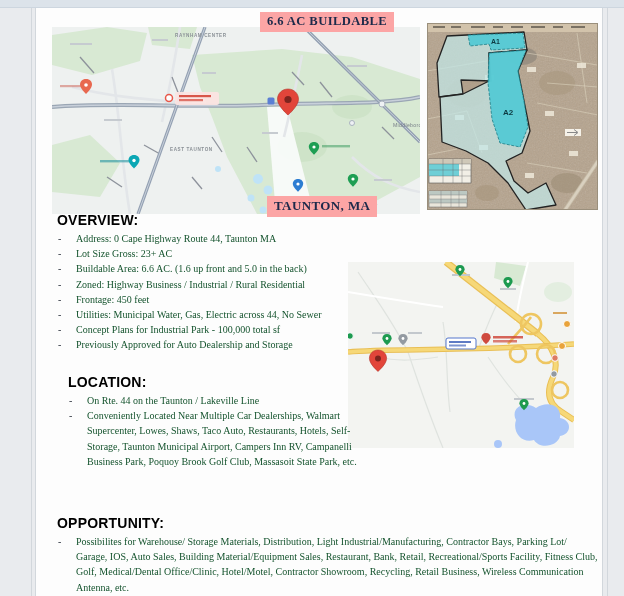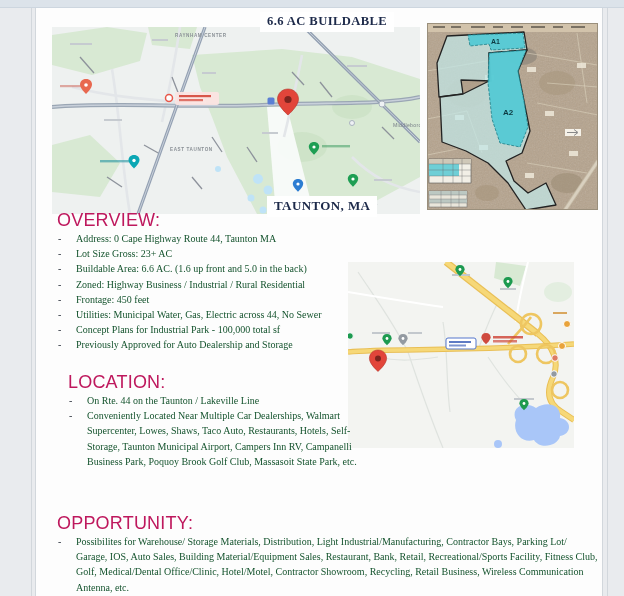--- a/index.html
+++ b/index.html
@@ -11,31 +11,31 @@
   .page{position:absolute;left:36px;top:0;width:566px;height:596px;background:#fdfdfd}
   .seam{position:absolute;top:0;bottom:0;width:1px;background:#d2d7dc}
   .topstrip{position:absolute;left:0;top:0;width:624px;height:7px;background:#dce3ea;border-bottom:1px solid #cdd6df}
 
   .mapbox{position:absolute;overflow:hidden}
   #area-map{left:52px;top:27px;width:368px;height:187px}
   #parcel-map{left:427px;top:23px;width:171px;height:210px}
   #highway-map{left:348px;top:262px;width:226px;height:186px}
 
   .banner{
-    position:absolute;background:#ffffff;color:#1d2a4a;
+    position:absolute;background:#fca5a5;color:#1d2a4a;
     font-family:"Liberation Serif",serif;font-weight:700;
     letter-spacing:.4px;padding:2px 7px 3px;white-space:nowrap;z-index:5;
   }
   #banner-top{left:260px;top:12px;font-size:12.6px}
   #banner-bottom{left:267px;top:196px;font-size:13px}
 
   .txt{position:absolute}
   .txt h2{
     margin:0 0 3px 0;font-family:"Liberation Sans",sans-serif;
-    font-weight:400;font-size:18px;line-height:16px;color:#be185d;letter-spacing:.2px;
+    font-weight:700;font-size:14px;line-height:16px;color:#000000;letter-spacing:.2px;
   }
   .txt ul{margin:0;padding:0;list-style:none}
   .txt li{
     position:relative;padding-left:19px;
     font-size:10px;line-height:15.2px;color:#14532d;
   }
   .txt li::before{content:"-";position:absolute;left:1px;top:0;color:#2a313c}
   #sec-overview{left:57px;top:212px;width:299px}
   #sec-location{left:68px;top:374px;width:299px}
   #sec-opportunity{left:57px;top:515px;width:543px}

